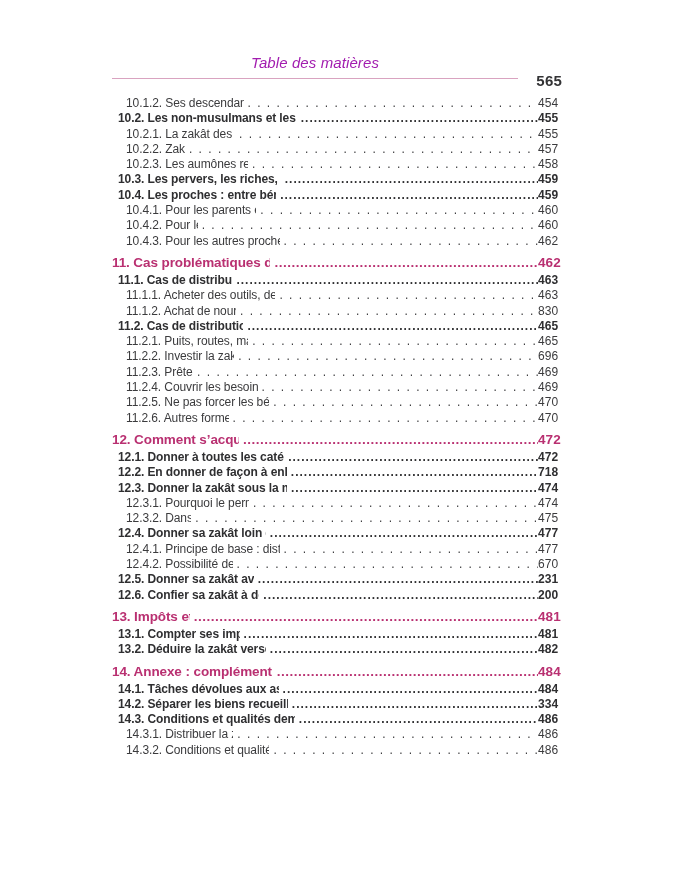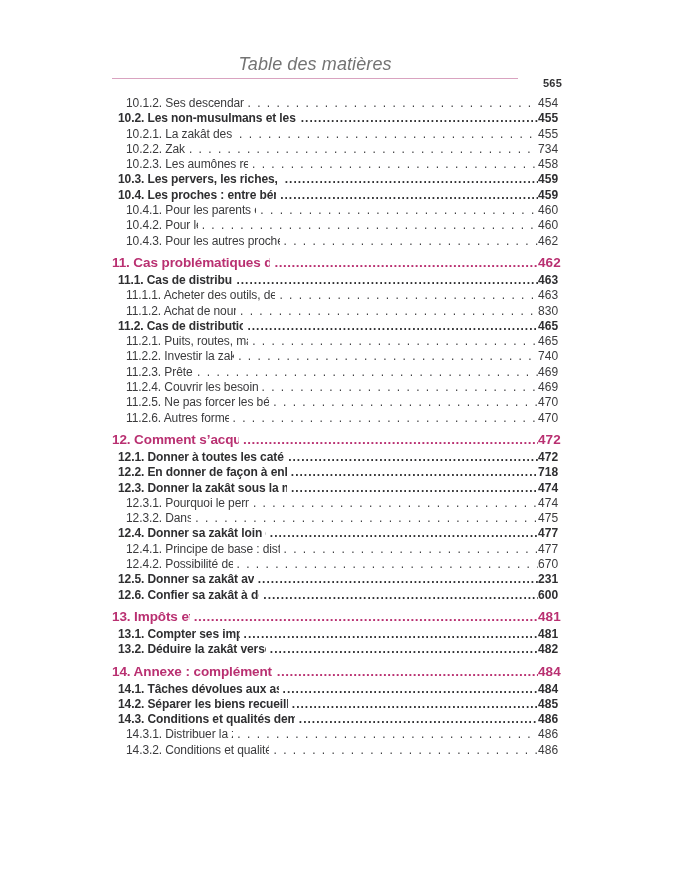--- a/index.html
+++ b/index.html
@@ -15,30 +15,30 @@
     color:var(--text);
     -webkit-font-smoothing:antialiased;
   }
   .page{
     position:absolute;left:112px;top:52px;width:450px;
   }
   
   .header{position:relative;height:40px;margin-bottom:4px;}
   .header-title{
     position:absolute;left:0;right:44px;top:2px;
-    text-align:center;font-style:italic;font-size:18px;color:#737373;
+    text-align:center;font-style:italic;font-size:15px;color:#a21caf;
     letter-spacing:.1px;
   }
   .header-rule{
     position:absolute;left:0;right:44px;bottom:13px;height:0;
     border-bottom:1.6px solid var(--rule);
   }
   .header-page{
     position:absolute;right:0;bottom:3px;
-    font-size:11px;font-weight:700;color:#333335;letter-spacing:.2px;
+    font-size:15px;font-weight:700;color:#333335;letter-spacing:.2px;
   }
   
   .toc{display:block;}
   .toc-row{
     display:flex;align-items:baseline;
     line-height:15.3px;font-size:12px;
     white-space:nowrap;
   }
   .toc-label{flex:0 1 auto;overflow:hidden;letter-spacing:-0.1px;}
   .toc-dots{
@@ -95,21 +95,21 @@
     <span class="toc-page">455</span>
   </div>
       <div class="toc-row lvl-3">
     <span class="toc-label">10.2.1. La zakât des biens (zakât al-mâl)</span>
     <span class="toc-dots"></span>
     <span class="toc-page">455</span>
   </div>
       <div class="toc-row lvl-3">
     <span class="toc-label">10.2.2. Zakât al-fiṭr</span>
     <span class="toc-dots"></span>
-    <span class="toc-page">734</span>
+    <span class="toc-page">457</span>
   </div>
       <div class="toc-row lvl-3">
     <span class="toc-label">10.2.3. Les aumônes recommandées (ṣadaqât)</span>
     <span class="toc-dots"></span>
     <span class="toc-page">458</span>
   </div>
       <div class="toc-row lvl-2">
     <span class="toc-label">10.3. Les pervers, les riches, les personnes pouvant travailler</span>
     <span class="toc-dots"></span>
     <span class="toc-page">459</span>
@@ -160,21 +160,21 @@
     <span class="toc-page">465</span>
   </div>
       <div class="toc-row lvl-3">
     <span class="toc-label">11.2.1. Puits, routes, matériel médical pour tous</span>
     <span class="toc-dots"></span>
     <span class="toc-page">465</span>
   </div>
       <div class="toc-row lvl-3">
     <span class="toc-label">11.2.2. Investir la zakât dans des projets</span>
     <span class="toc-dots"></span>
-    <span class="toc-page">740</span>
+    <span class="toc-page">696</span>
   </div>
       <div class="toc-row lvl-3">
     <span class="toc-label">11.2.3. Prêter la zakât</span>
     <span class="toc-dots"></span>
     <span class="toc-page">469</span>
   </div>
       <div class="toc-row lvl-3">
     <span class="toc-label">11.2.4. Couvrir les besoins des associations de zakât</span>
     <span class="toc-dots"></span>
     <span class="toc-page">469</span>
@@ -235,21 +235,21 @@
     <span class="toc-page">670</span>
   </div>
       <div class="toc-row lvl-2">
     <span class="toc-label">12.5. Donner sa zakât avant/après son terme ?</span>
     <span class="toc-dots"></span>
     <span class="toc-page">231</span>
   </div>
       <div class="toc-row lvl-2">
     <span class="toc-label">12.6. Confier sa zakât à des organismes caritatifs</span>
     <span class="toc-dots"></span>
-    <span class="toc-page">600</span>
+    <span class="toc-page">200</span>
   </div>
       <div class="toc-row lvl-1">
     <span class="toc-label">13. Impôts et zakât</span>
     <span class="toc-dots"></span>
     <span class="toc-page">481</span>
   </div>
       <div class="toc-row lvl-2">
     <span class="toc-label">13.1. Compter ses impôts comme zakât</span>
     <span class="toc-dots"></span>
     <span class="toc-page">481</span>
@@ -265,21 +265,21 @@
     <span class="toc-page">484</span>
   </div>
       <div class="toc-row lvl-2">
     <span class="toc-label">14.1. Tâches dévolues aux associations/fondations de zakât</span>
     <span class="toc-dots"></span>
     <span class="toc-page">484</span>
   </div>
       <div class="toc-row lvl-2">
     <span class="toc-label">14.2. Séparer les biens recueillis en fonction de leurs destinations</span>
     <span class="toc-dots"></span>
-    <span class="toc-page">485</span>
+    <span class="toc-page">334</span>
   </div>
       <div class="toc-row lvl-2">
     <span class="toc-label">14.3. Conditions et qualités demandées aux associations et personnes</span>
     <span class="toc-dots"></span>
     <span class="toc-page">486</span>
   </div>
       <div class="toc-row lvl-3">
     <span class="toc-label">14.3.1. Distribuer la zakât dès réception</span>
     <span class="toc-dots"></span>
     <span class="toc-page">486</span>

